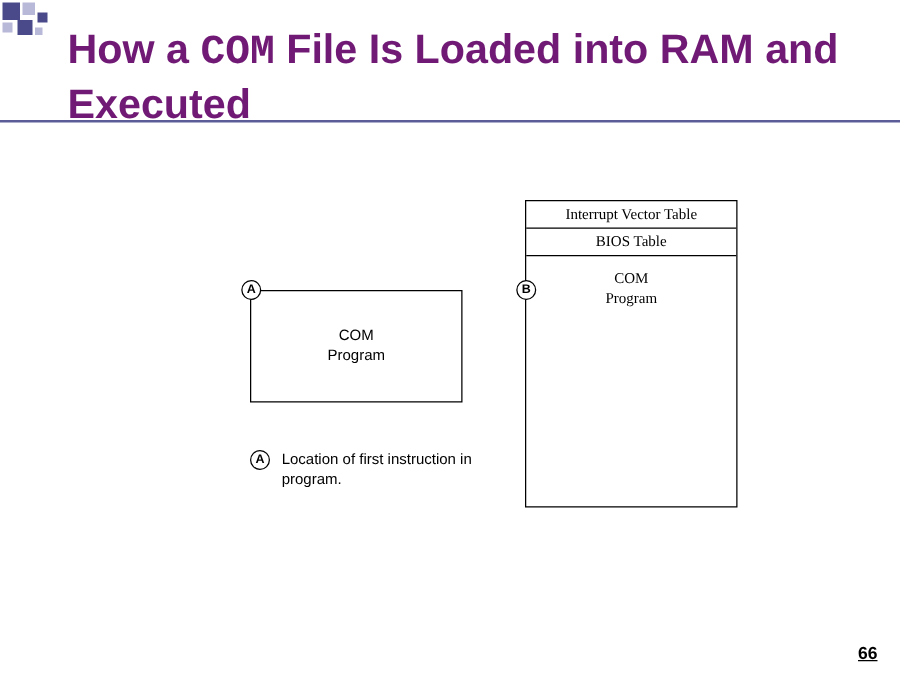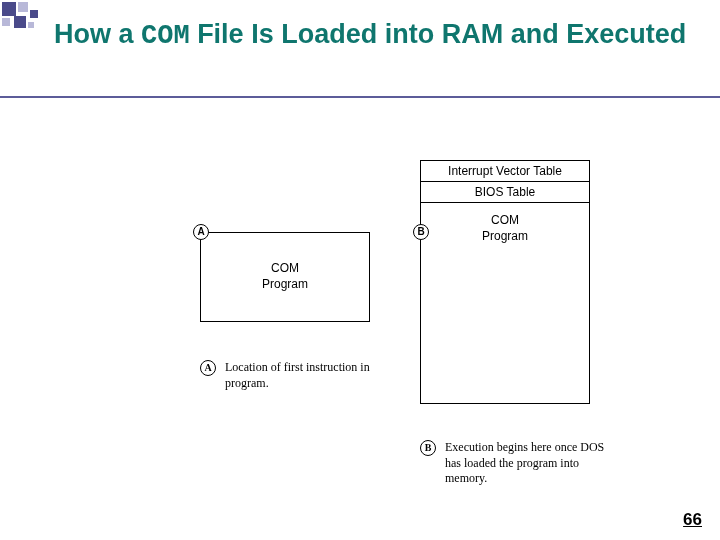--- a/index.html
+++ b/index.html
@@ -16,22 +16,22 @@
     top: 0;
     left: 0;
     width: 60px;
     height: 40px;
   }
   .sq { position: absolute; }
   .title {
     position: absolute;
     top: 18px;
     left: 54px;
-    font-size: 27px;
-    color: #0f766e;
+    font-size: 33px;
+    color: #701a75;
     line-height: 1.25;
   }
   .title .mono { font-family: "Courier New", monospace; font-weight: bold; }
   .underline {
     position: absolute;
     top: 96px;
     left: 0;
     width: 720px;
     height: 2px;
     background: #5c5c99;
@@ -58,20 +58,21 @@
   }
   .col-right {
     left: 420px;
     top: 0;
   }
   .cell {
     border-bottom: 1px solid #000;
     text-align: center;
     font-size: 12px;
     padding: 3px 0;
+    font-family: Liberation Serif, serif;
   }
   .cell:last-child { border-bottom: none; }
   .prog-cell {
     height: 200px;
     display: flex;
     align-items: flex-start;
     justify-content: center;
     padding-top: 10px;
   }
   .marker {
@@ -85,21 +86,20 @@
     line-height: 14px;
     text-align: center;
     font-weight: bold;
   }
   .marker-a1 { left: 193px; top: 64px; }
   .marker-b1 { left: 413px; top: 64px; }
   .legend {
     position: absolute;
     font-size: 12px;
     line-height: 1.3;
-    font-family: Liberation Serif, serif;
   }
   .legend-a { left: 200px; top: 200px; width: 200px; }
   .legend-b { left: 420px; top: 280px; width: 220px; }
   .legend .marker-inline {
     display: inline-block;
     width: 16px;
     height: 16px;
     border: 1px solid #000;
     border-radius: 50%;
     font-size: 10px;
@@ -116,21 +116,21 @@
   }
   .com-label {
     text-align: center;
     font-size: 12px;
     line-height: 1.3;
   }
   .page-num {
     position: absolute;
     bottom: 10px;
     right: 18px;
-    font-size: 17px;
+    font-size: 14px;
     font-weight: bold;
     color: #000;
     text-decoration: underline;
   }
 </style>
 </head>
 <body>
 
 <div class="corner-deco">
   <span class="sq" style="left:2px; top:2px; width:14px; height:14px; background:#4a4a8a;"></span>
@@ -167,20 +167,16 @@
       </div>
     </div>
   </div>
   <div class="marker marker-b1">B</div>
 
   <div class="legend legend-a">
     <span class="marker-inline">A</span>
     <span class="legend-text">Location of first instruction in program.</span>
   </div>
 
-  <div class="legend legend-b">
-    <span class="marker-inline">B</span>
-    <span class="legend-text">Execution begins here once DOS has loaded the program into memory.</span>
-  </div>
 
 </div>
 
 <div class="page-num">66</div>
 
 </body></html>

